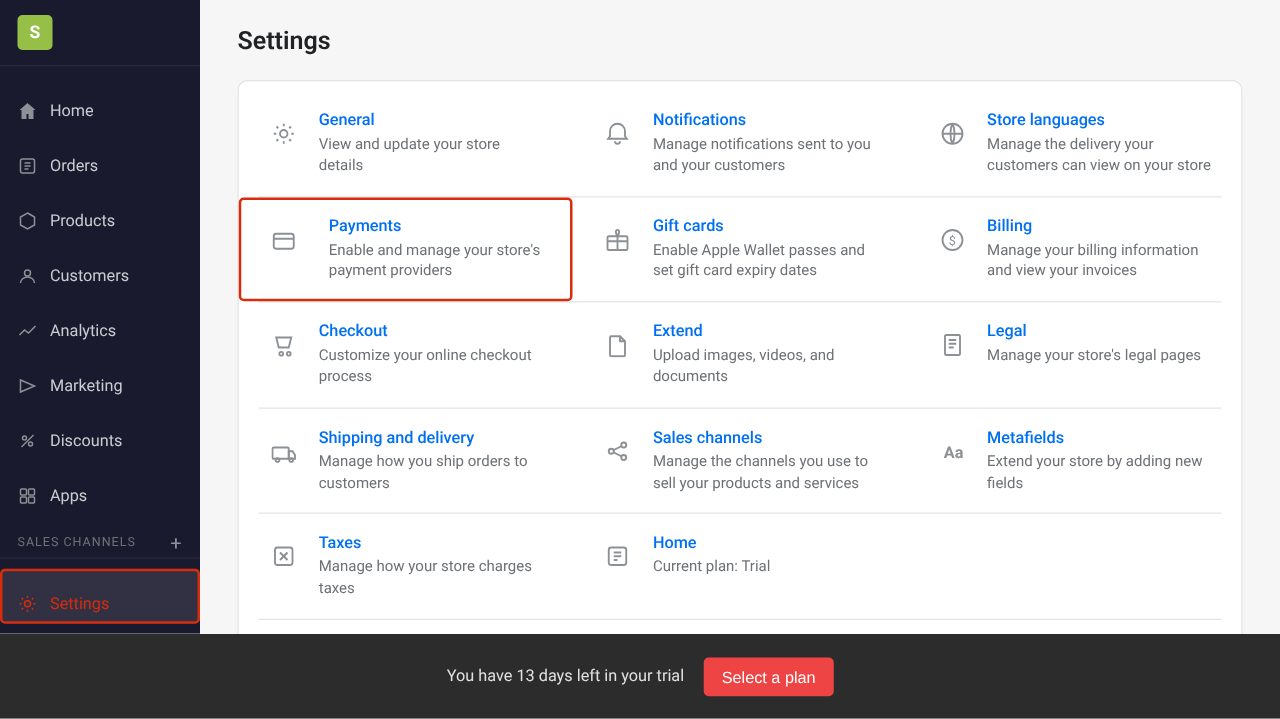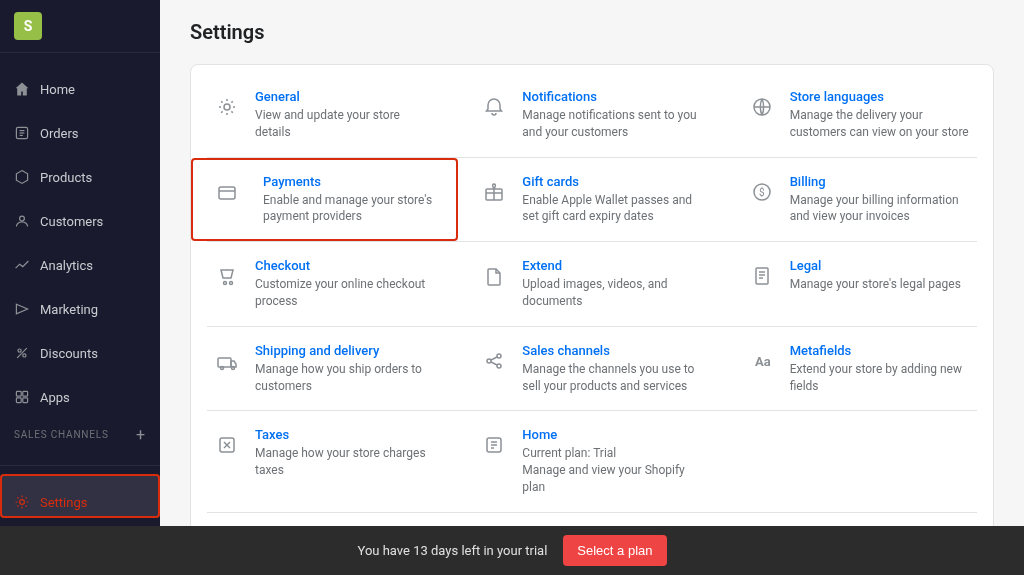--- a/index.html
+++ b/index.html
@@ -29,21 +29,21 @@
     .settings-grid { display: grid; grid-template-columns: 1fr 1fr 1fr; }
     .settings-item { display: flex; align-items: flex-start; gap: 12px; padding: 16px 20px; cursor: pointer; }
     .settings-item.highlighted { outline: 2px solid #d82c0d; outline-offset: -2px; border-radius: 4px; gap: 20px; }
     .settings-item-icon { width: 32px; height: 32px; display: flex; align-items: center; justify-content: center; flex-shrink: 0; margin-top: 2px; }
     .settings-item-icon svg { width: 20px; height: 20px; color: #8c9196; fill: none; stroke: currentColor; stroke-width: 1.5; }
     .settings-item-text { flex: 1; }
     .settings-item-title { font-size: 13px; font-weight: 500; color: #0070f3; margin-bottom: 3px; }
     .settings-item-desc { font-size: 12px; color: #6d7175; line-height: 1.4; }
 
     
-    .bottom-bar { height: 49px; background: #2c2c2c; display: flex; align-items: center; justify-content: center; gap: 16px; flex-shrink: 0; }
+    .bottom-bar { height: 68px; background: #2c2c2c; display: flex; align-items: center; justify-content: center; gap: 16px; flex-shrink: 0; }
     .bottom-bar-text { color: #e0e0e0; font-size: 13px; }
     .select-plan-btn { background: #ef4444; color: white; border: none; border-radius: 4px; padding: 8px 14px; font-size: 13px; font-weight: 500; cursor: pointer; }
 
     
     .settings-row-divider { border-top: 1px solid #e1e3e5; margin: 0 16px; }
   </style>
 </head>
 <body>
 
 <div class="app-shell">
@@ -376,21 +376,20 @@
                 <rect x="3" y="3" width="14" height="14" rx="2"></rect>
                 <line x1="7" y1="7" x2="13" y2="7"></line>
                 <line x1="7" y1="10" x2="13" y2="10"></line>
                 <line x1="7" y1="13" x2="10" y2="13"></line>
               </svg>
           </div>
           <div class="settings-item-text">
             <div class="settings-item-title">Home</div>
             <div class="settings-item-desc">
               <div>Current plan: Trial</div>
-              <div>Manage and view your Shopify plan</div>
             </div>
           </div>
         </div>
         <div style="padding:16px 20px;"></div>
       </div>
 
       <div class="settings-row-divider"></div>
 
       <div class="settings-grid">
 

